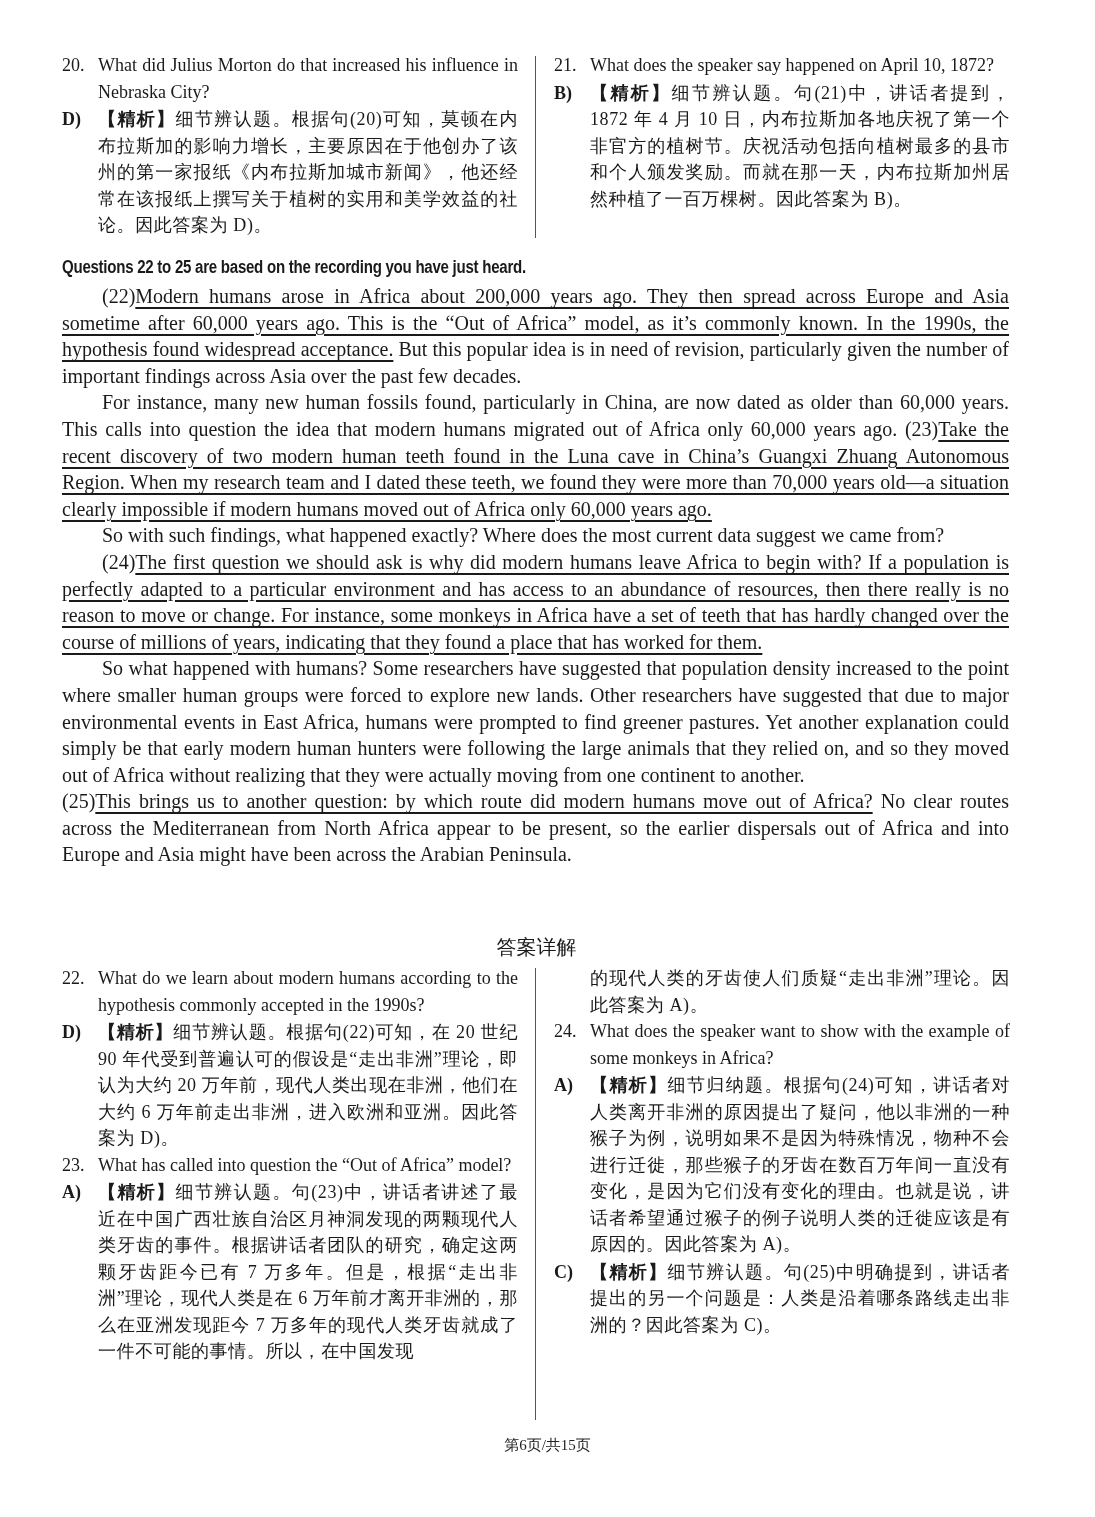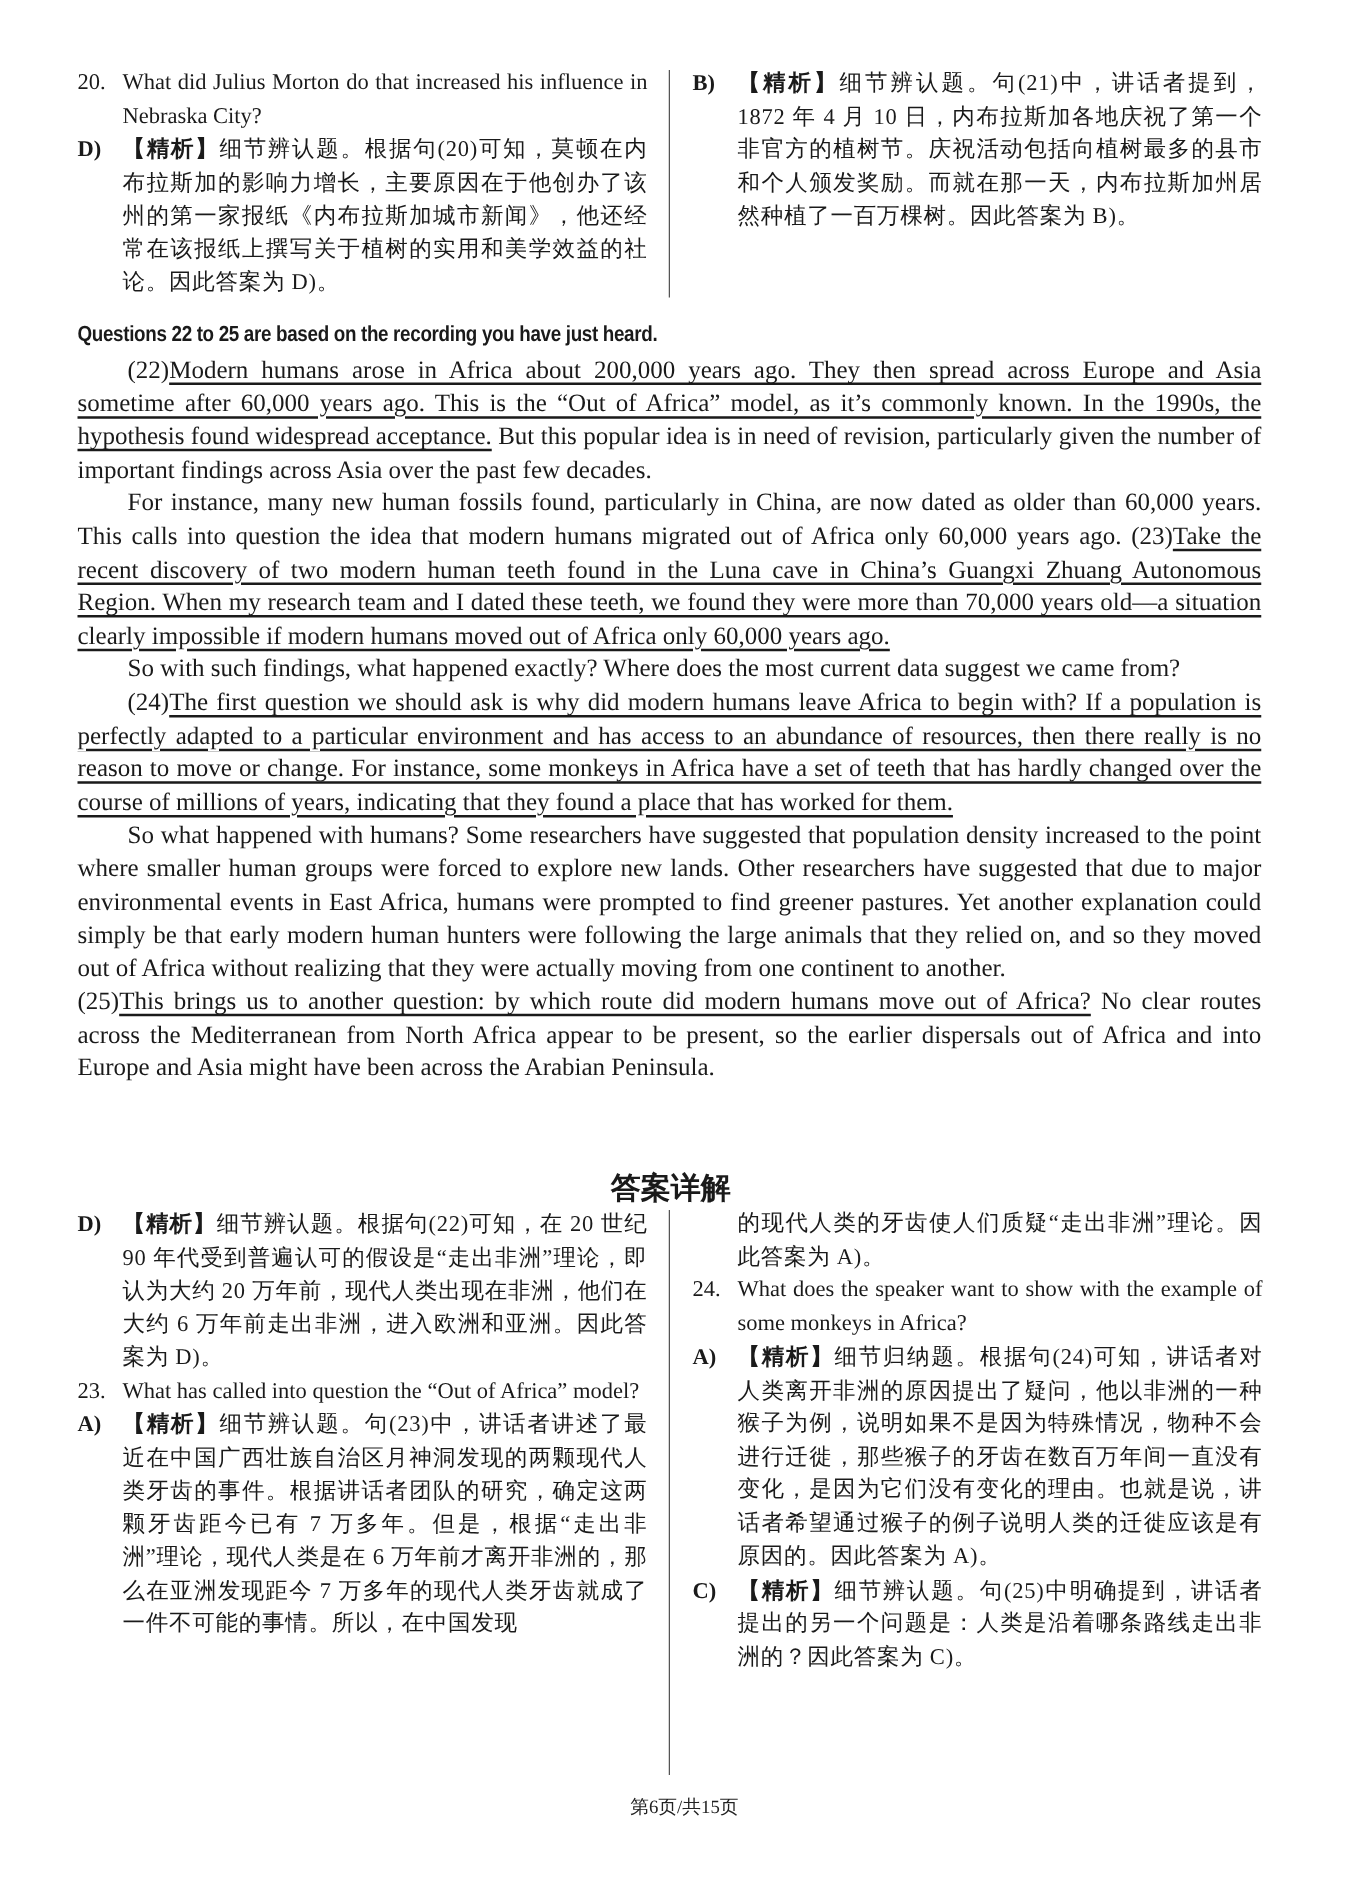--- a/index.html
+++ b/index.html
@@ -36,21 +36,21 @@
   .passage {
     position: absolute; left: 62px; top: 283px; width: 947px;
     font-size: 20px; line-height: 26.6px; text-align: justify;
   }
   .passage p { margin: 0; text-indent: 40px; }
   .passage p.noindent { text-indent: 0; }
   .u { text-decoration: underline; text-decoration-thickness: 1.5px; text-underline-offset: 4px; }
 
   .answers-heading {
     position: absolute; left: 0; width: 1073px; top: 934px; text-align: center;
-    font-family: "DejaVu Sans", sans-serif; font-weight: bold; font-size: 24px;
+    font-family: "DejaVu Sans", sans-serif; font-weight: normal; font-size: 20px;
   }
   .footer {
     position: absolute; left: 0; width: 1095px; top: 1436px; text-align: center;
     font-size: 15px; color: #222;
   }
 </style>
 </head>
 <body>
 
 <div class="col col-left-top">
@@ -60,20 +60,24 @@
   </div>
   <div class="a">
     <span class="letter">D)</span>
     <span class="text"><span class="tag">【精析】</span><span>细节辨认题。根据句(20)可知，莫顿在内布拉斯加的影响力增长，主要原因在于他创办了该州的第一家报纸《内布拉斯加城市新闻》，他还经常在该报纸上撰写关于植树的实用和美学效益的社论。因此答案为 D)。</span></span>
   </div>
 </div>
 
 <div class="divider divider-top"></div>
 
 <div class="col col-right-top">
+  <div class="q">
+    <span class="num">21.</span>
+    <span class="text">What does the speaker say happened on April 10, 1872?</span>
+  </div>
   <div class="a">
     <span class="letter">B)</span>
     <span class="text"><span class="tag">【精析】</span><span>细节辨认题。句(21)中，讲话者提到，1872 年 4 月 10 日，内布拉斯加各地庆祝了第一个非官方的植树节。庆祝活动包括向植树最多的县市和个人颁发奖励。而就在那一天，内布拉斯加州居然种植了一百万棵树。因此答案为 B)。</span></span>
   </div>
 </div>
 
 <div class="section-title">Questions 22 to 25 are based on the recording you have just heard.</div>
 
 <div class="passage">
   <p>
@@ -89,20 +93,24 @@
   <p>So what happened with humans? Some researchers have suggested that population density increased to the point where smaller human groups were forced to explore new lands. Other researchers have suggested that due to major environmental events in East Africa, humans were prompted to find greener pastures. Yet another explanation could simply be that early modern human hunters were following the large animals that they relied on, and so they moved out of Africa without realizing that they were actually moving from one continent to another.</p>
   <p class="noindent">
     <span>(25)</span><span class="u">This brings us to another question: by which route did modern humans move out of Africa?</span><span> No clear routes across the Mediterranean from North Africa appear to be present, so the earlier dispersals out of Africa and into Europe and Asia might have been across the Arabian Peninsula.</span>
   </p>
 </div>
 
 <div class="answers-heading">答案详解</div>
 
 <div class="col col-left-bot">
   <div class="block">
+    <div class="q">
+      <span class="num">22.</span>
+      <span class="text">What do we learn about modern humans according to the hypothesis commonly accepted in the 1990s?</span>
+    </div>
     <div class="a">
       <span class="letter">D)</span>
       <span class="text"><span class="tag">【精析】</span><span>细节辨认题。根据句(22)可知，在 20 世纪 90 年代受到普遍认可的假设是“走出非洲”理论，即认为大约 20 万年前，现代人类出现在非洲，他们在大约 6 万年前走出非洲，进入欧洲和亚洲。因此答案为 D)。</span></span>
     </div>
   </div>
   <div class="block">
     <div class="q">
       <span class="num">23.</span>
       <span class="text">What has called into question the “Out of Africa” model?</span>
     </div>

